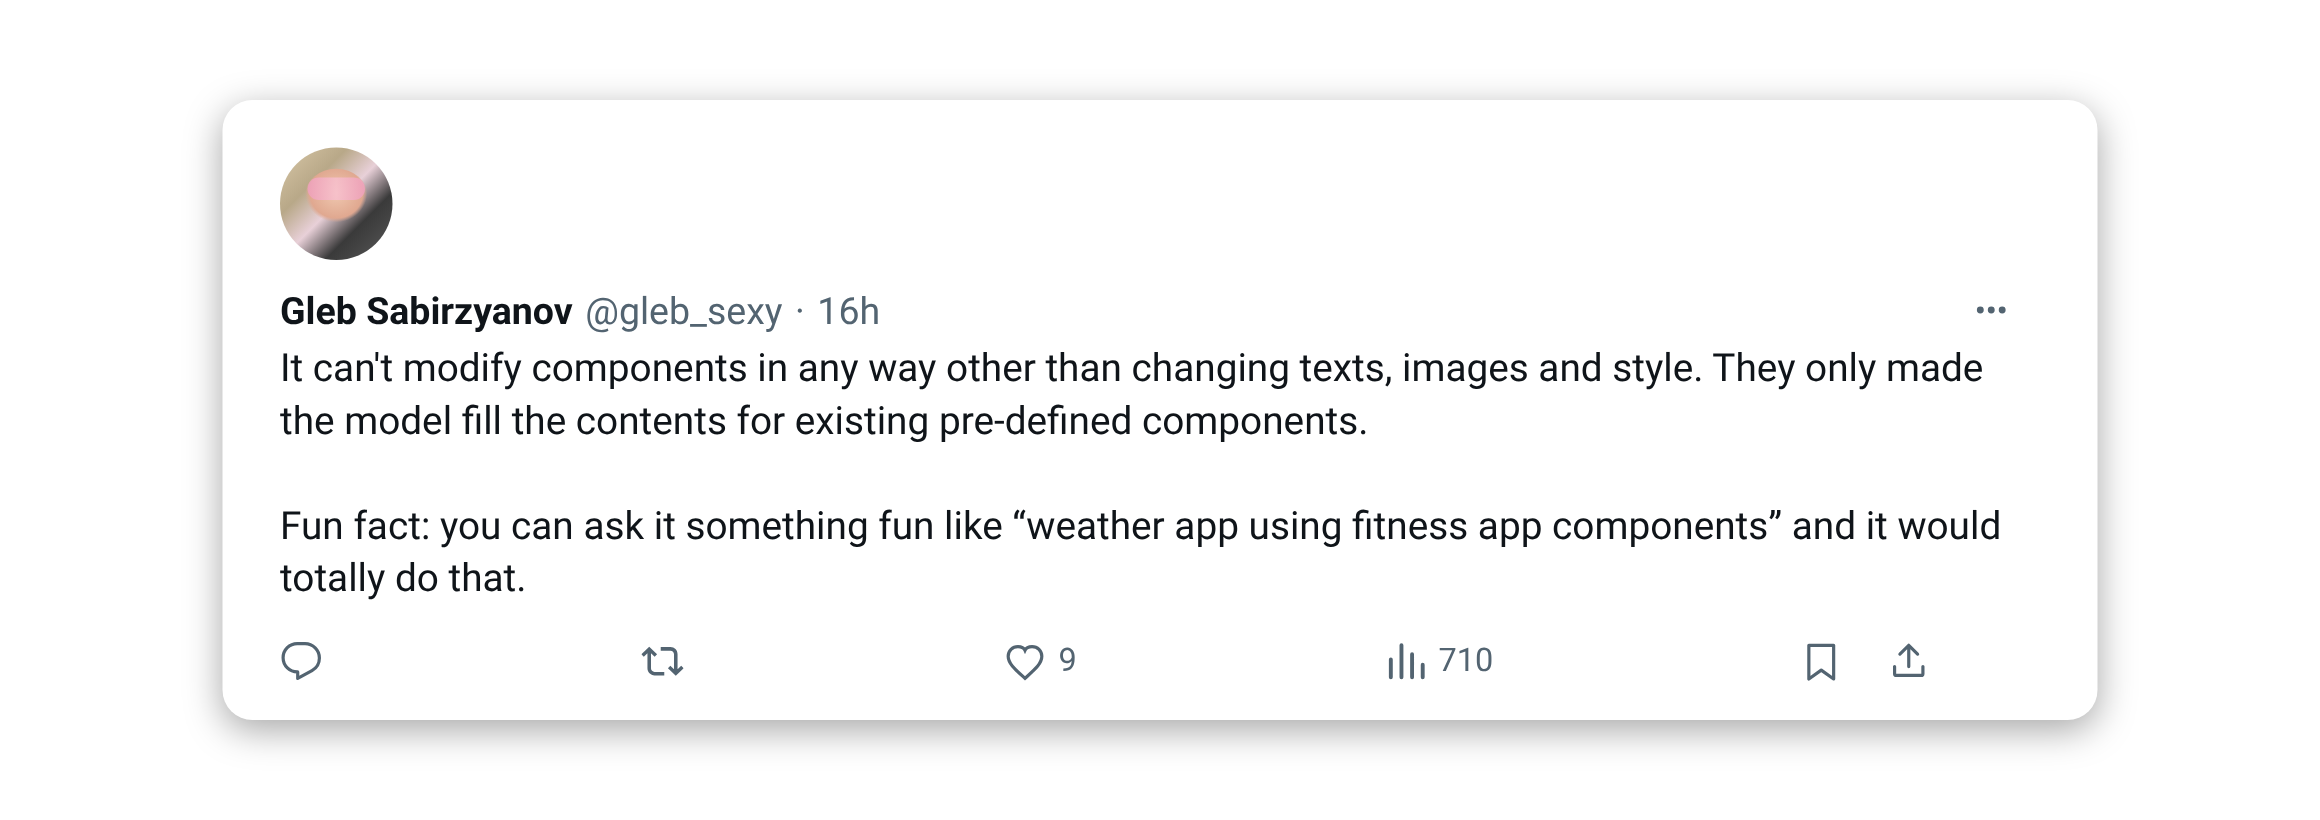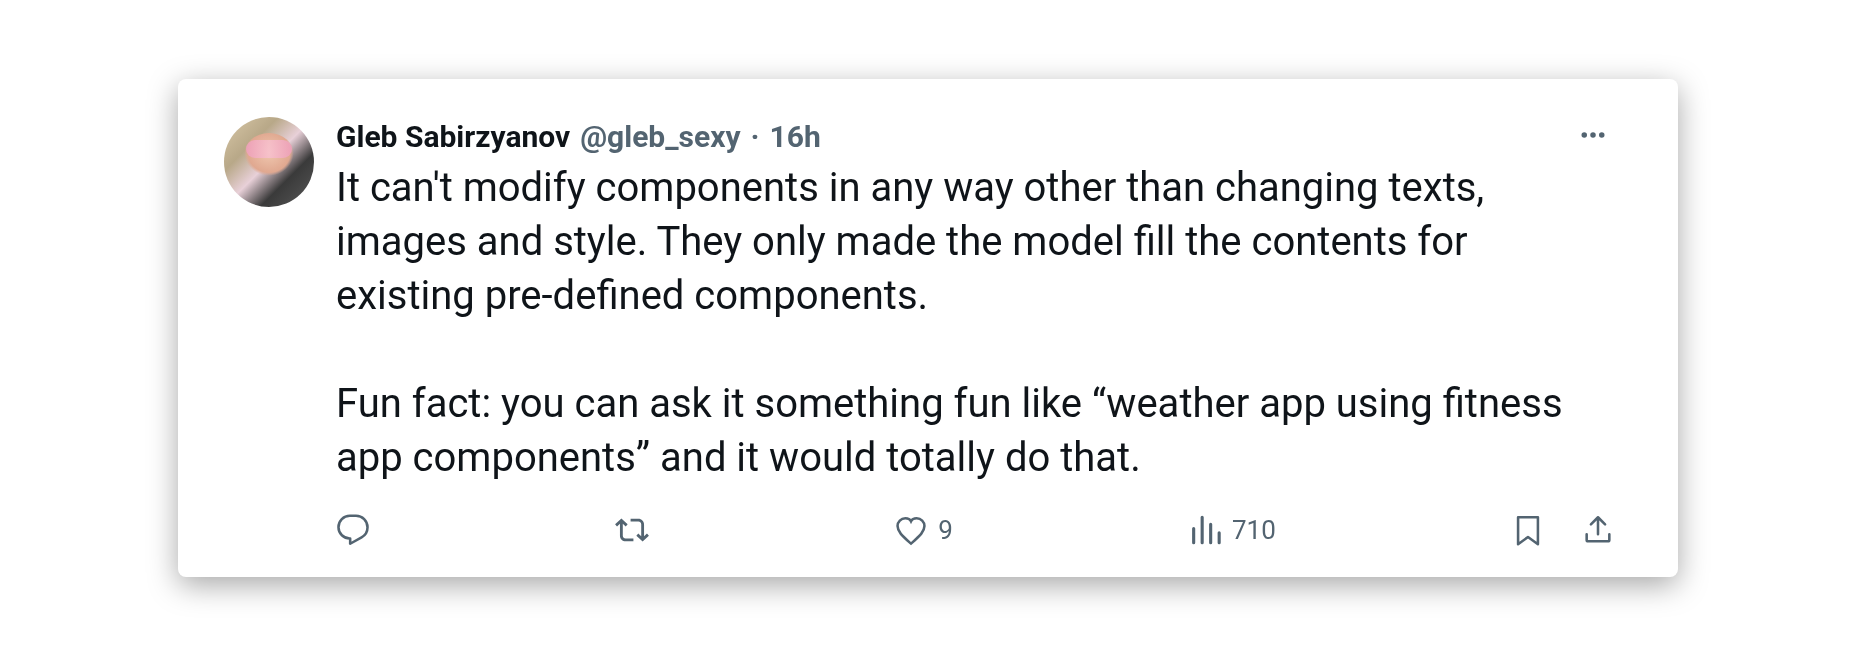--- a/index.html
+++ b/index.html
@@ -7,26 +7,27 @@
       font-family: -apple-system, BlinkMacSystemFont, "Segoe UI", Roboto, Helvetica, Arial, sans-serif;
       background: #fff;
       display: flex;
       align-items: center;
       justify-content: center;
       min-height: 656px;
       width: 1856px;
     }
     .tweet-card {
       background: #fff;
-      border-radius: 8px;
+      border-radius: 24px;
       box-shadow: 0 8px 30px rgba(0,0,0,0.35);
       width: 1500px;
       padding: 38px 63px 30px 46px;
       display: flex;
       gap: 22px;
+      flex-direction: column;
     }
     .avatar {
       width: 90px;
       height: 90px;
       border-radius: 50%;
       flex-shrink: 0;
       background: linear-gradient(135deg, #d9c8a8 0%, #b8a888 30%, #e8d0d8 50%, #3a3a3a 70%, #5a5a5a 100%);
       position: relative;
       overflow: hidden;
     }
@@ -62,36 +63,36 @@
       gap: 10px;
       font-size: 30px;
       line-height: 1.3;
     }
     .display-name {
       font-weight: 700;
       color: #0f1419;
     }
     .handle, .dot, .timestamp {
       color: #536471;
-      font-weight: 700;
+      font-weight: 400;
     }
     .more-button {
       color: #536471;
       display: flex;
       align-items: center;
       justify-content: center;
       width: 44px;
       height: 44px;
       border-radius: 50%;
       cursor: pointer;
       margin-top: -4px;
     }
     .more-button svg { width: 30px; height: 30px; }
     .tweet-text {
-      font-size: 40px;
+      font-size: 31px;
       line-height: 1.35;
       color: #0f1419;
       margin-top: 4px;
       white-space: pre-wrap;
     }
     .actions {
       display: flex;
       align-items: center;
       justify-content: space-between;
       margin-top: 28px;

